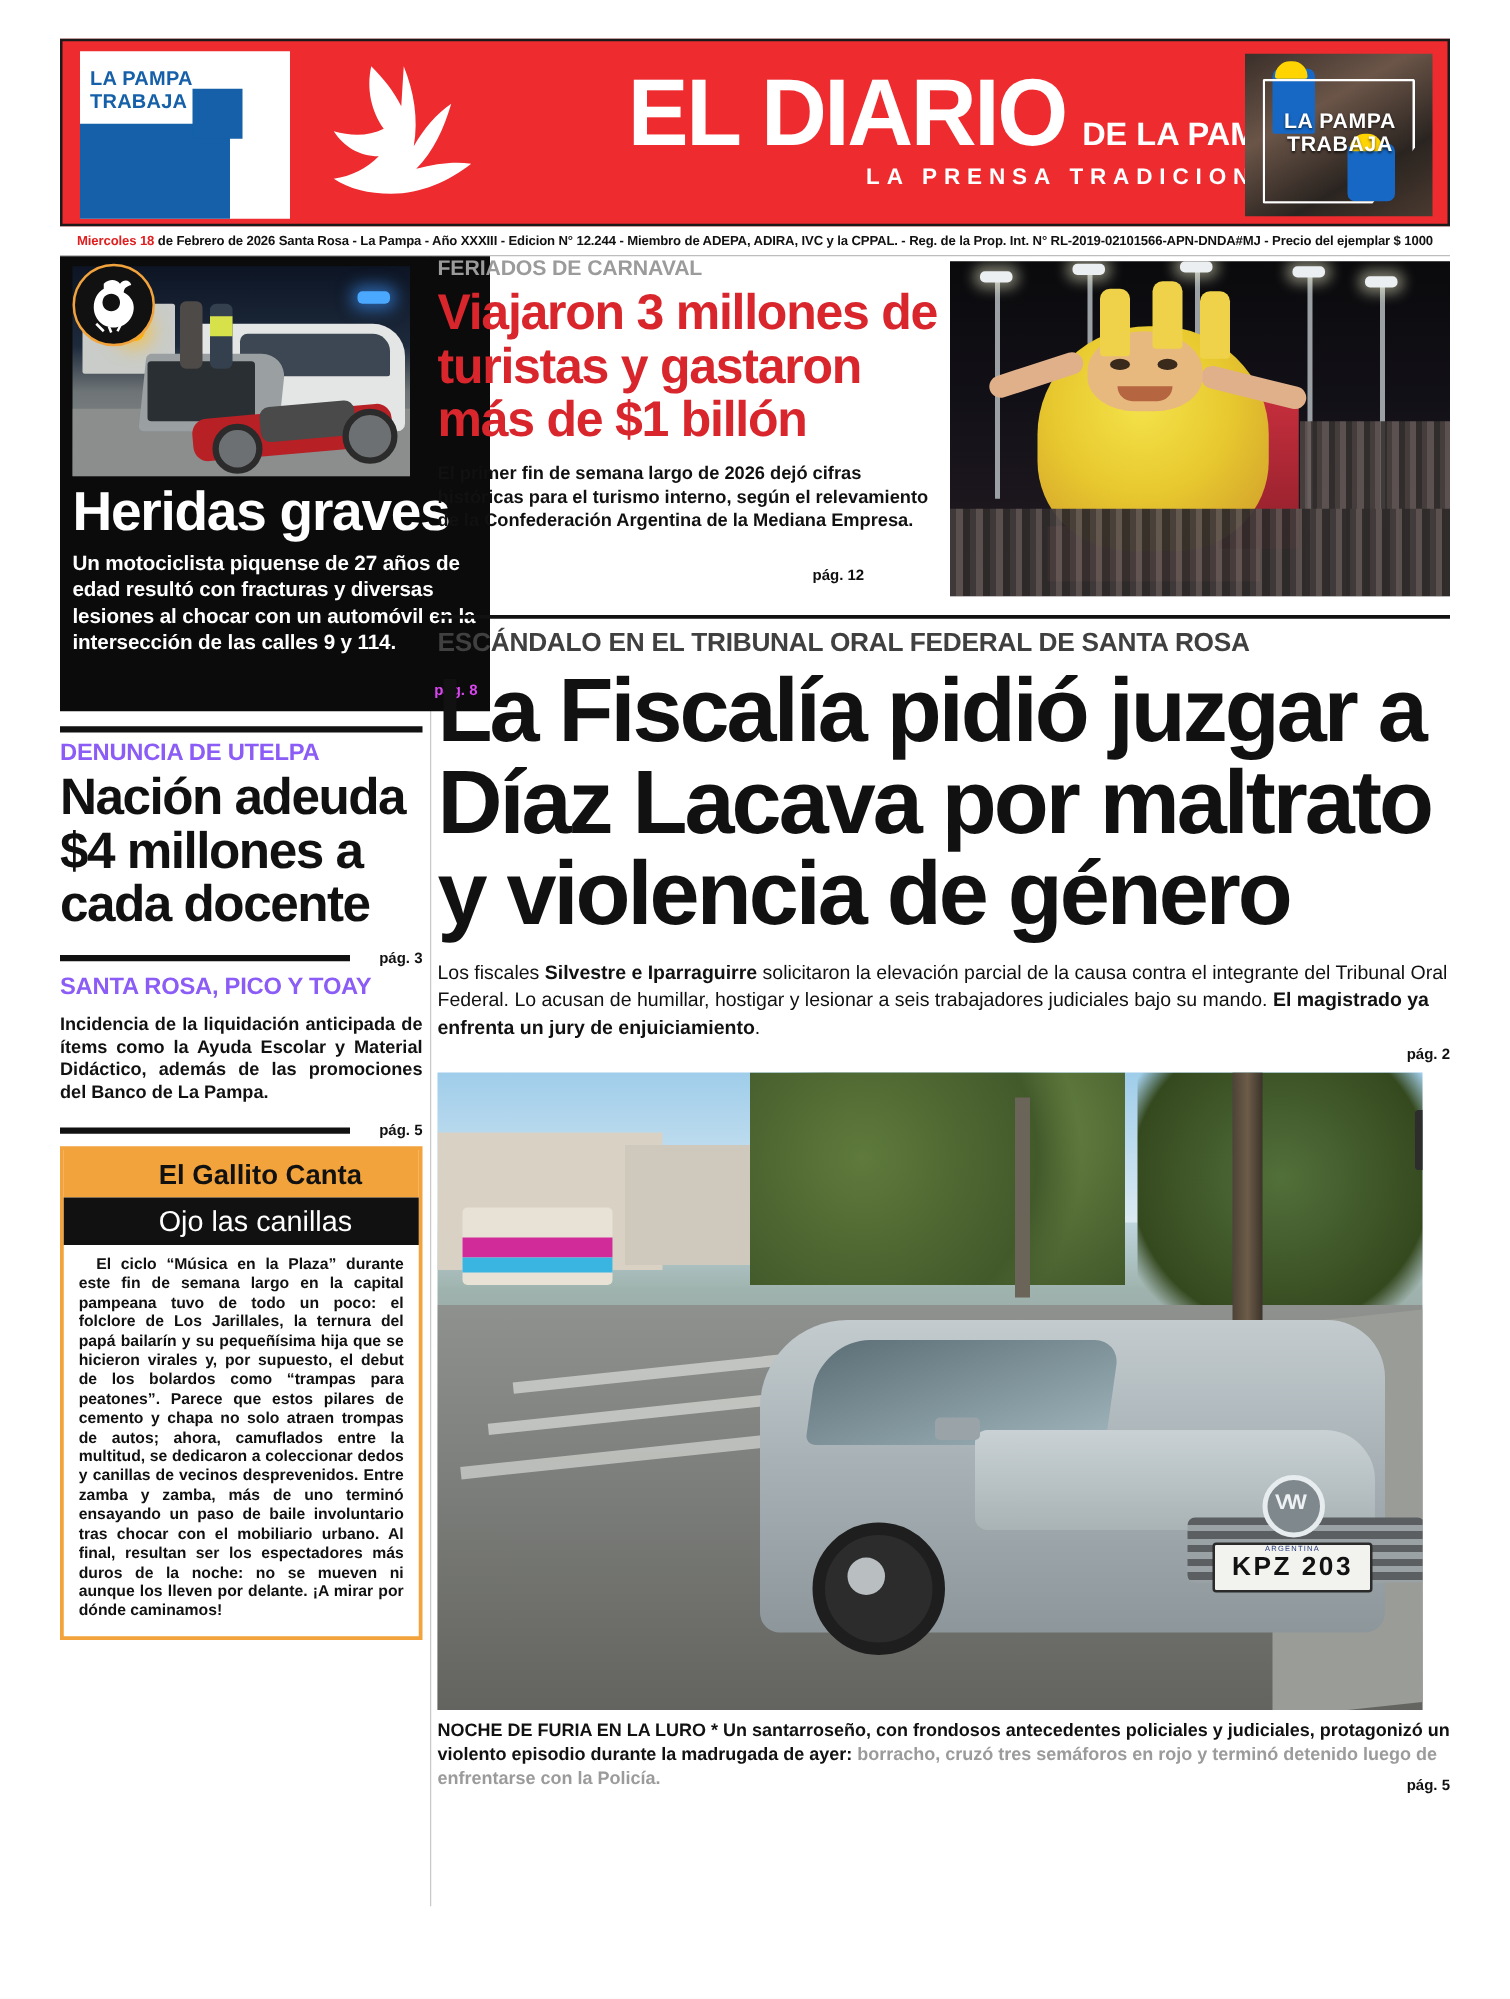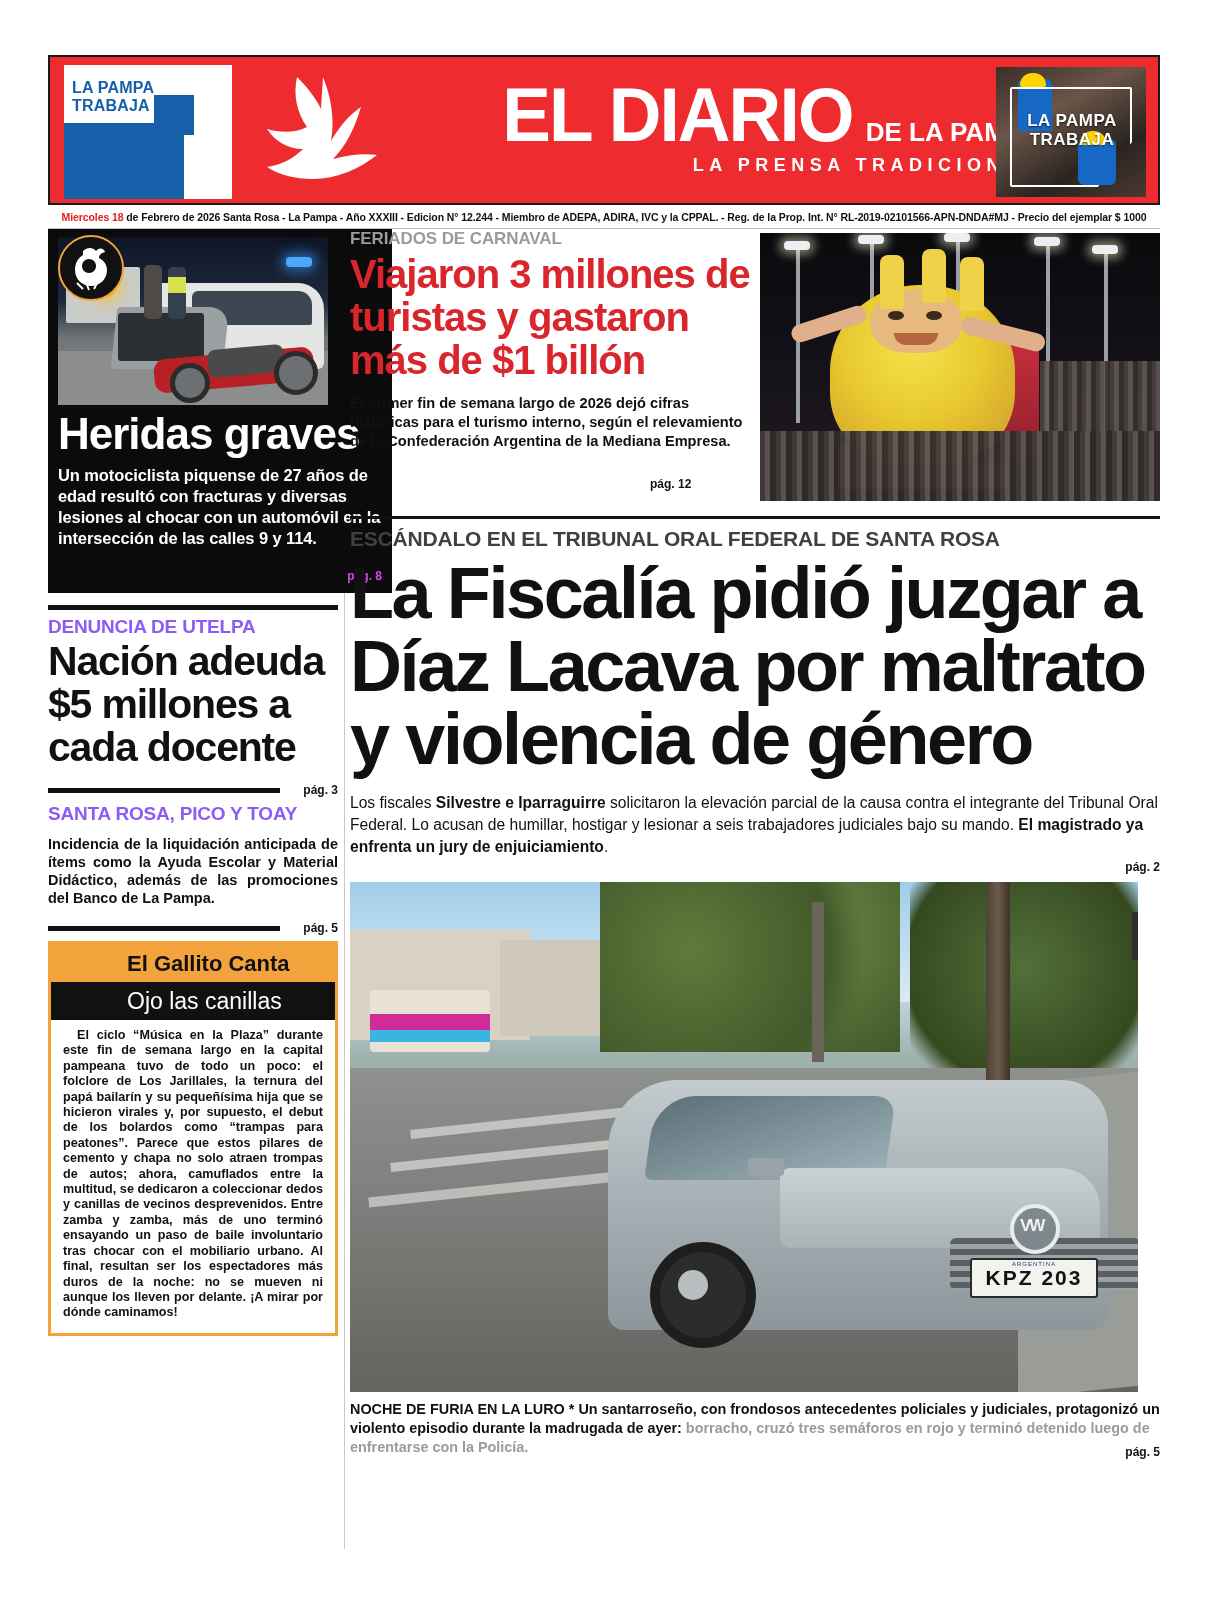--- a/index.html
+++ b/index.html
@@ -8,21 +8,21 @@
     width:1208px;height:1599px;
     background:#e8e8e8;
     font-family:"Liberation Sans", sans-serif;
     -webkit-font-smoothing:antialiased;
   }
   .page{
     position:absolute;left:0;top:0;width:1208px;height:1599px;
     background:#ffffff;overflow:hidden;
   }
   .sheet{
-    position:absolute;left:48px;top:55px;width:1112px;height:1503px;
+    position:absolute;left:48px;top:31px;width:1112px;height:1503px;
     background:#ffffff;
   }
 
   
   .masthead{
     position:relative;width:1112px;height:150px;
     background:#ee2b2f;
     border:2px solid #1a1a1a;
     box-sizing:border-box;
     overflow:hidden;
@@ -307,21 +307,21 @@
           <div class="pc-wheel2"></div>
         </div>
         <div class="hl-white">Heridas graves</div>
         <div class="sum-white">Un motociclista piquense de 27 años de edad resultó con fracturas y diversas lesiones al chocar con un automóvil en la intersección de las calles 9 y 114.</div>
         <div class="pag">pág. 8</div>
       </div>
 
       <div class="rule-thick"></div>
       <div>
         <div class="kicker">DENUNCIA DE UTELPA</div>
-        <div class="hl-black">Nación adeuda $5 millones a cada docente</div>
+        <div class="hl-black">Nación adeuda $4 millones a cada docente</div>
       </div>
 
       <div class="rule-row">
         <span class="rule-thick-sm"></span>
         <span class="pag-dark">pág. 3</span>
       </div>
 
       <div>
         <div class="kicker">SANTA ROSA, PICO Y TOAY</div>
         <div class="sum-black">Incidencia de la liquidación anticipada de ítems como la Ayuda Escolar y Material Didáctico, además de las promociones del Banco de La Pampa.</div>

